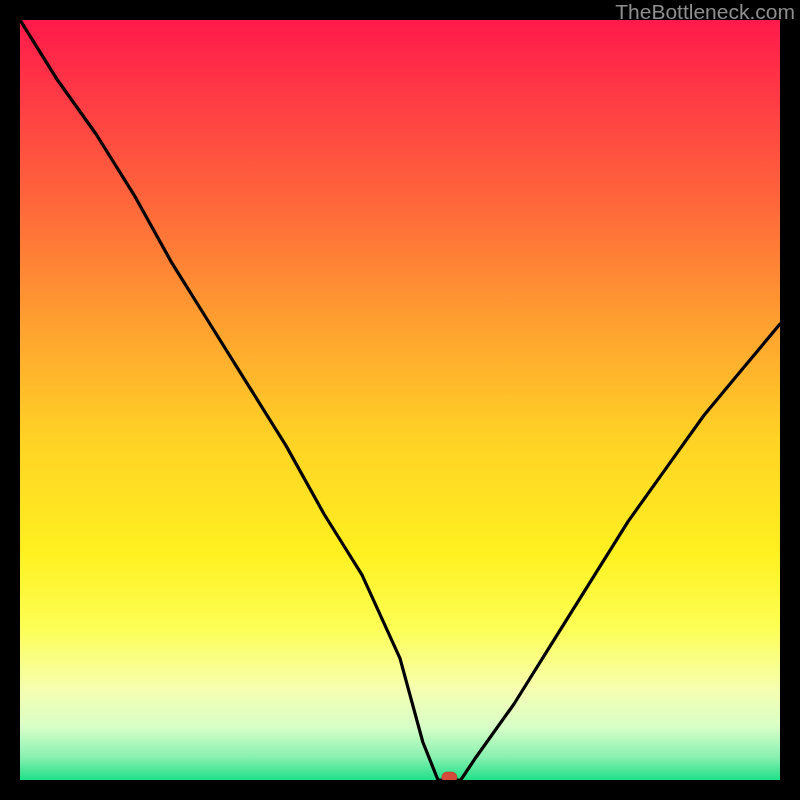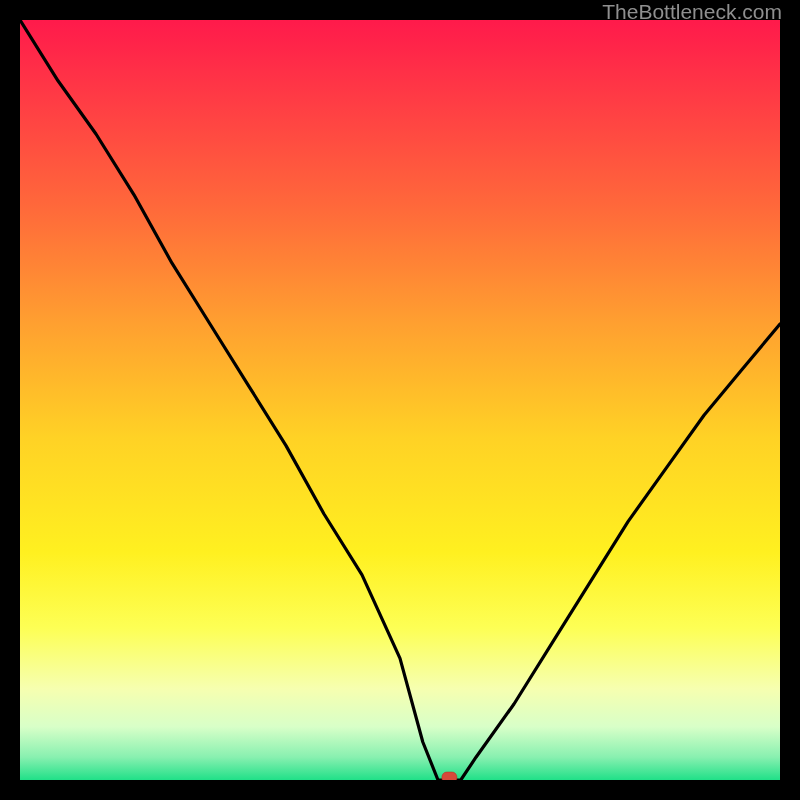--- a/index.html
+++ b/index.html
@@ -22,21 +22,21 @@
   .plot-area {
     position: absolute;
     left: 0;
     top: 0;
     width: 760px;
     height: 760px;
   }
   .watermark {
     position: absolute;
     top: 0;
-    right: 18px;
+    right: 5px;
     color: #8f8f8f;
     font-size: 21px;
     font-weight: 500;
     font-family: Arial, Helvetica, sans-serif;
     text-align: center;
   }
   svg { display: block; }
 </style>
 </head>
 <body>

